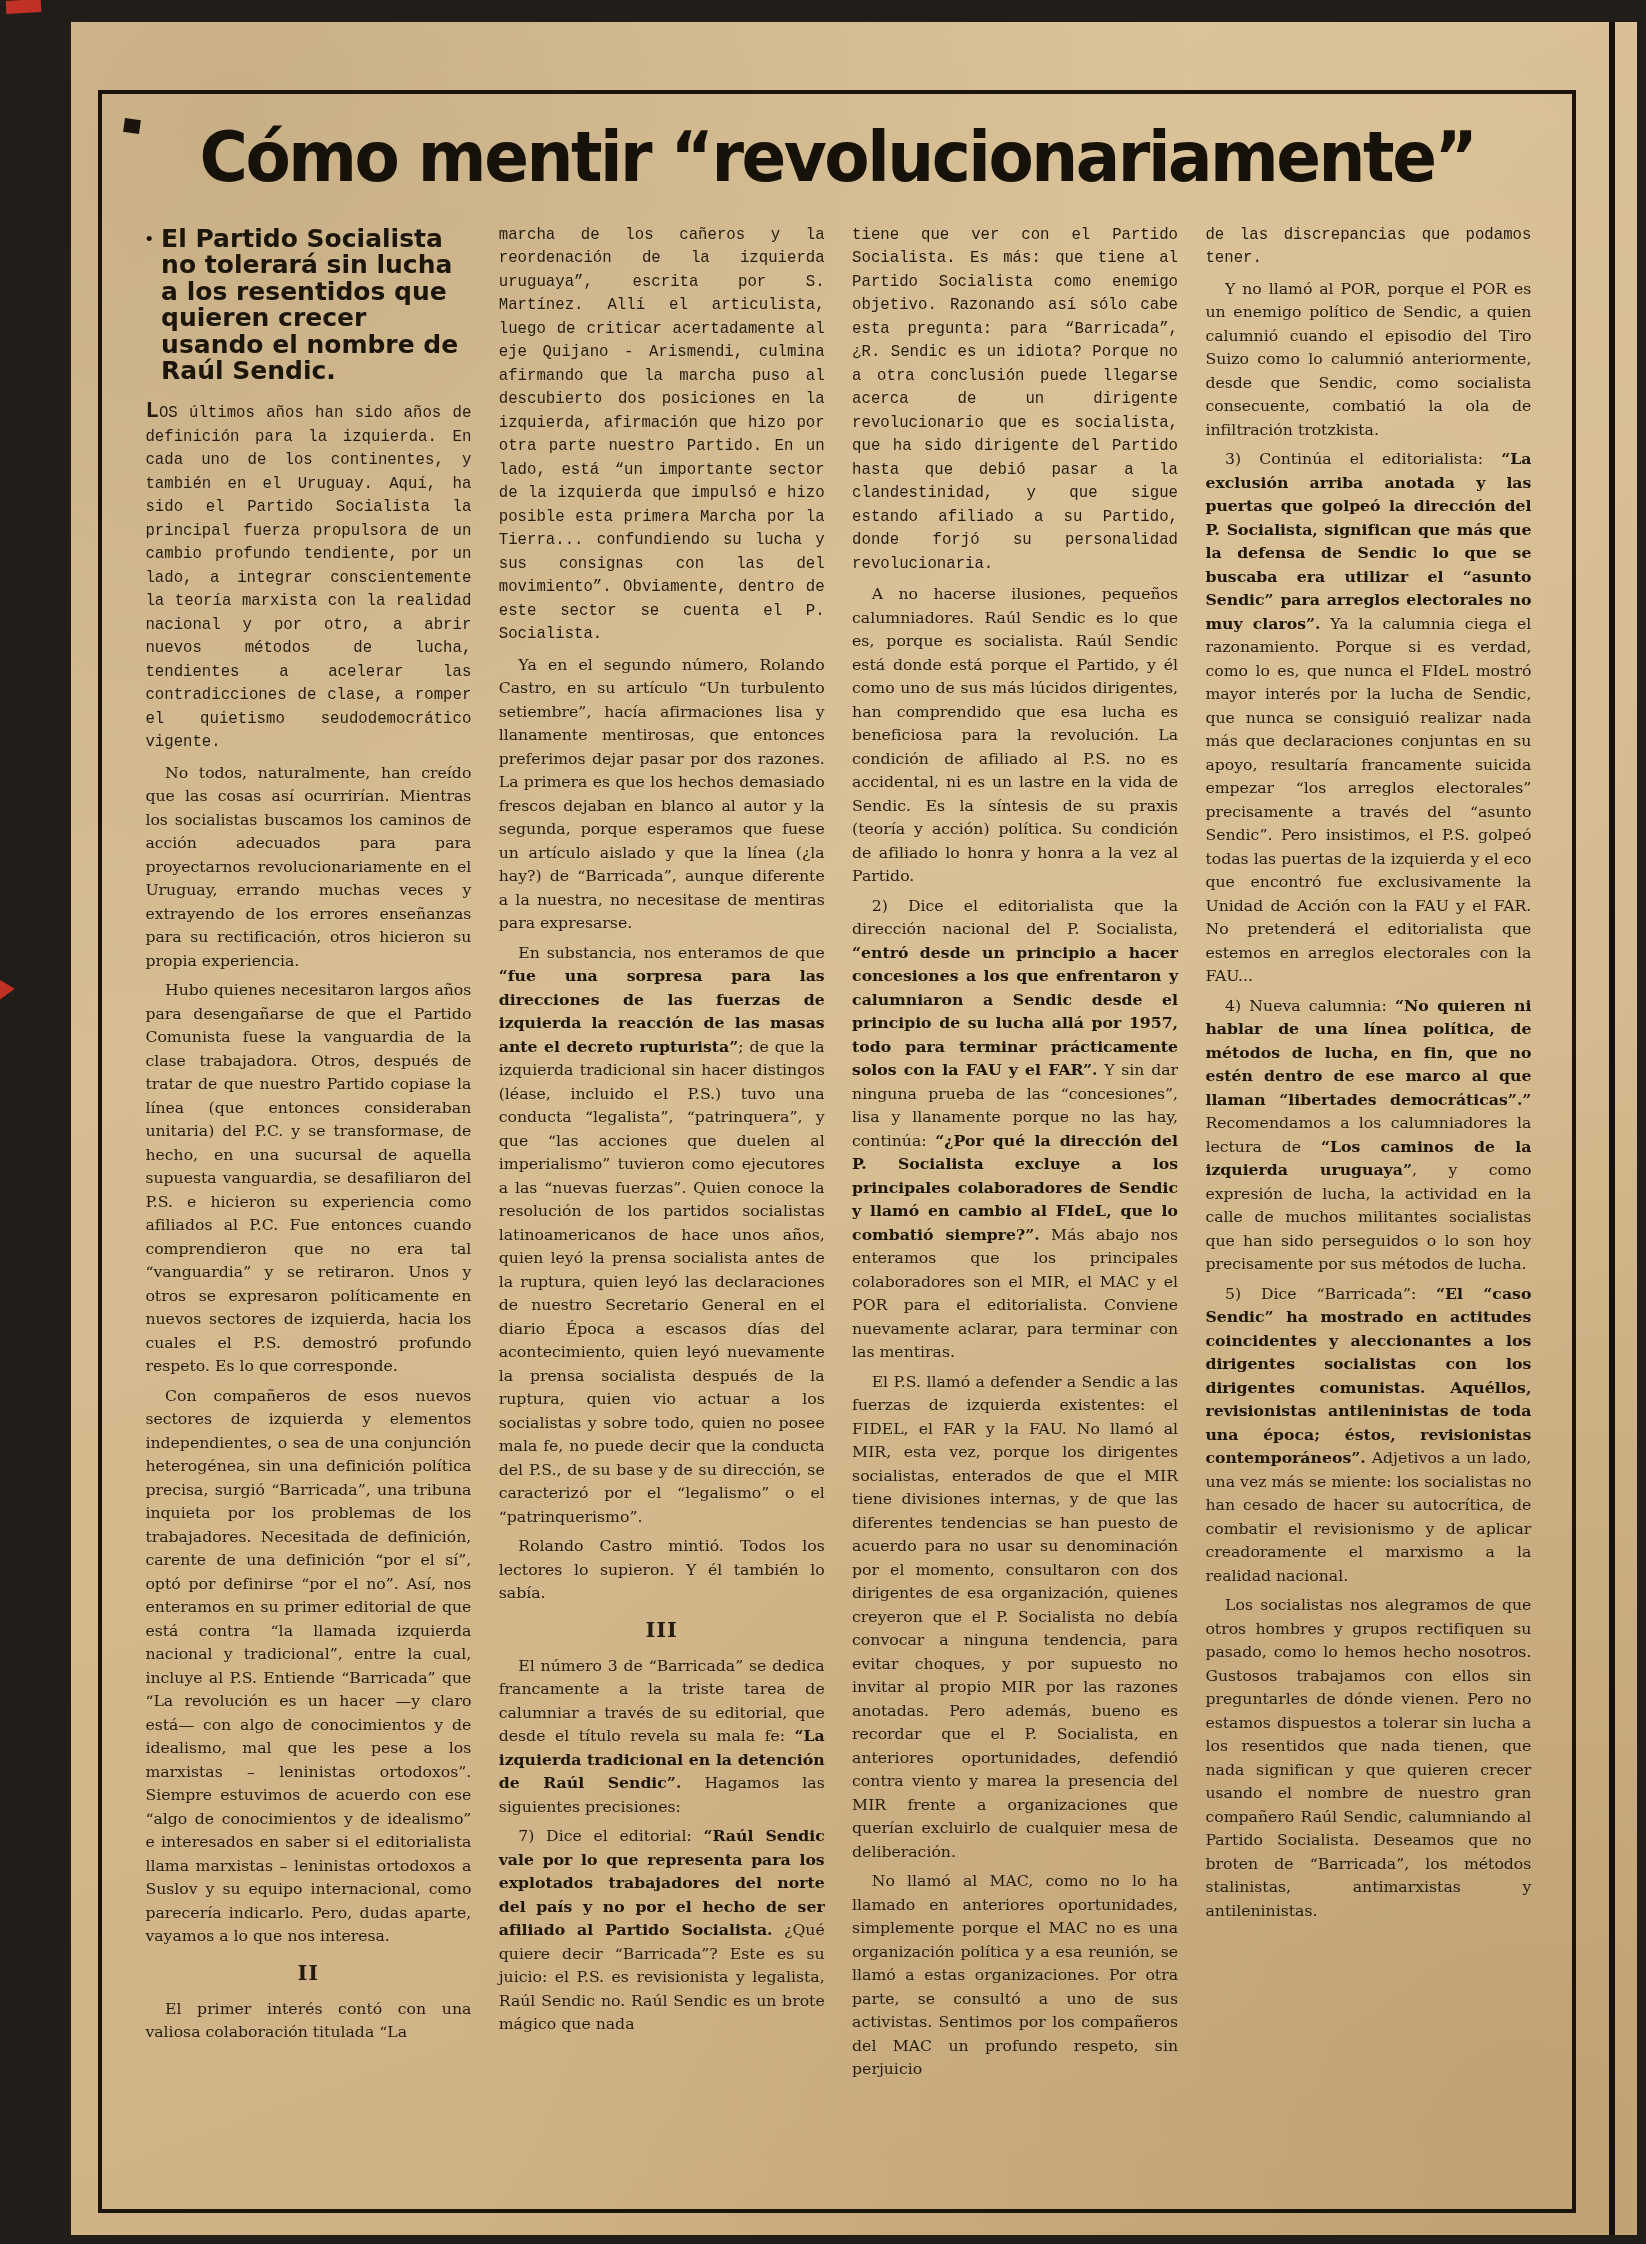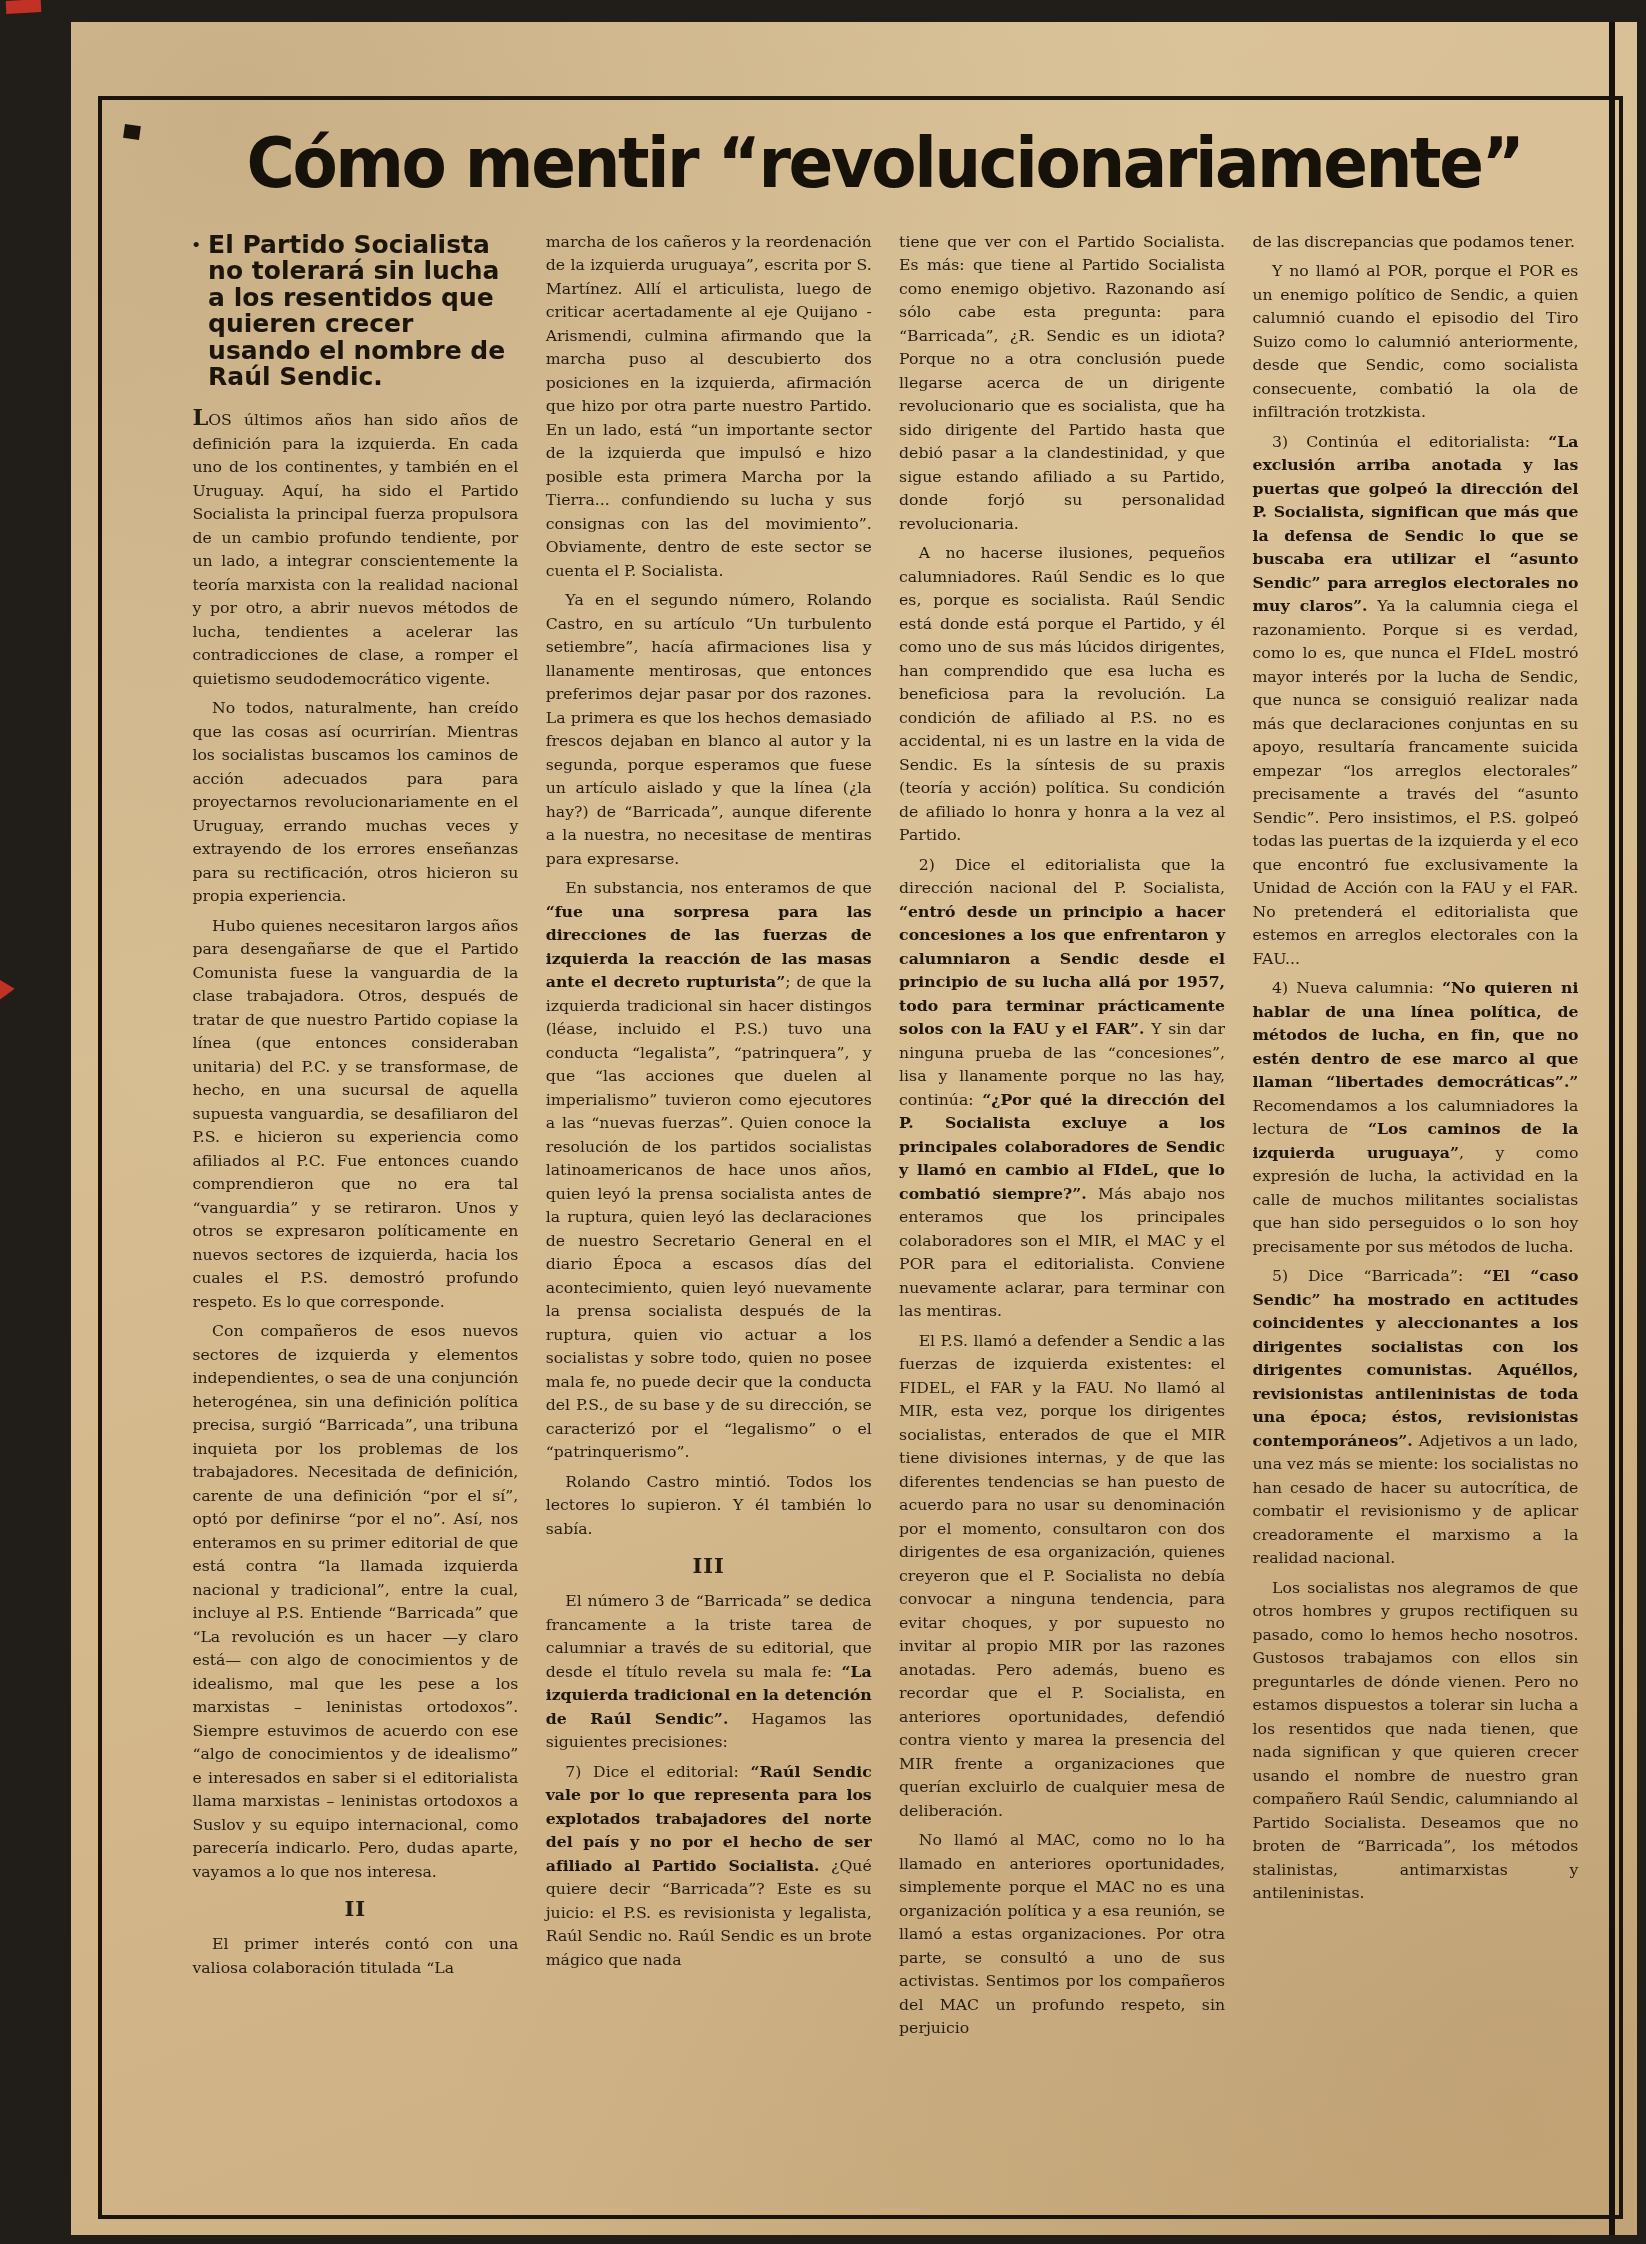--- a/index.html
+++ b/index.html
@@ -24,25 +24,24 @@
       radial-gradient(circle at 10% 4%, rgba(125,95,52,.20), transparent 38%),
       radial-gradient(circle at 92% 94%, rgba(120,90,50,.16), transparent 42%),
       radial-gradient(circle at 55% 30%, rgba(255,245,220,.10), transparent 55%),
       linear-gradient(160deg,#dcc49b,#d4b98d 55%,#ccae80);
   }
   .edge-line{
     position:absolute;right:21.6px;top:0;bottom:0;width:6.9px;
     background:#16110c;
   }
   .frame{
-    position:absolute;left:27.4px;top:74px;width:1470px;height:2115px;
+    position:absolute;left:27.4px;top:68px;width:1470px;height:2115px;
     border:4.9px solid #1a140d;
     overflow:hidden;
     background:transparent;
-    padding-left:47px;
   }
   .printer-mark{
     position:absolute;left:21.6px;top:25.5px;width:15.7px;height:13.7px;
     background:#1a140d;transform:rotate(8deg);
   }
   .headline{
     margin:25.5px 9.8px 5.9px;
     text-align:center;
     font-family:"DejaVu Sans", sans-serif;
     font-weight:bold;
@@ -63,21 +62,21 @@
     min-width:0;
     color:#241c10;
     font-size:15.7px;
     line-height:23.5px;
     text-align:justify;
     hyphens:auto;
     -webkit-hyphens:auto;
   }
   .para{margin:0;}
   .para.body{text-indent:19.6px;margin-top:6px;}
-  .para.bodyfirst,.para.cont{text-indent:0;}
+  .para.bodyfirst,.para.cont{text-indent:0;font-family:Liberation Mono, monospace;}
   .para.lead{
     position:relative;
     font-family:"DejaVu Sans", sans-serif;
     font-weight:bold;
     font-size:25px;
     line-height:26.5px;
     text-align:left;
     text-indent:0;
     margin:2px 0 15.7px 15.7px;
     color:#1c150b;

